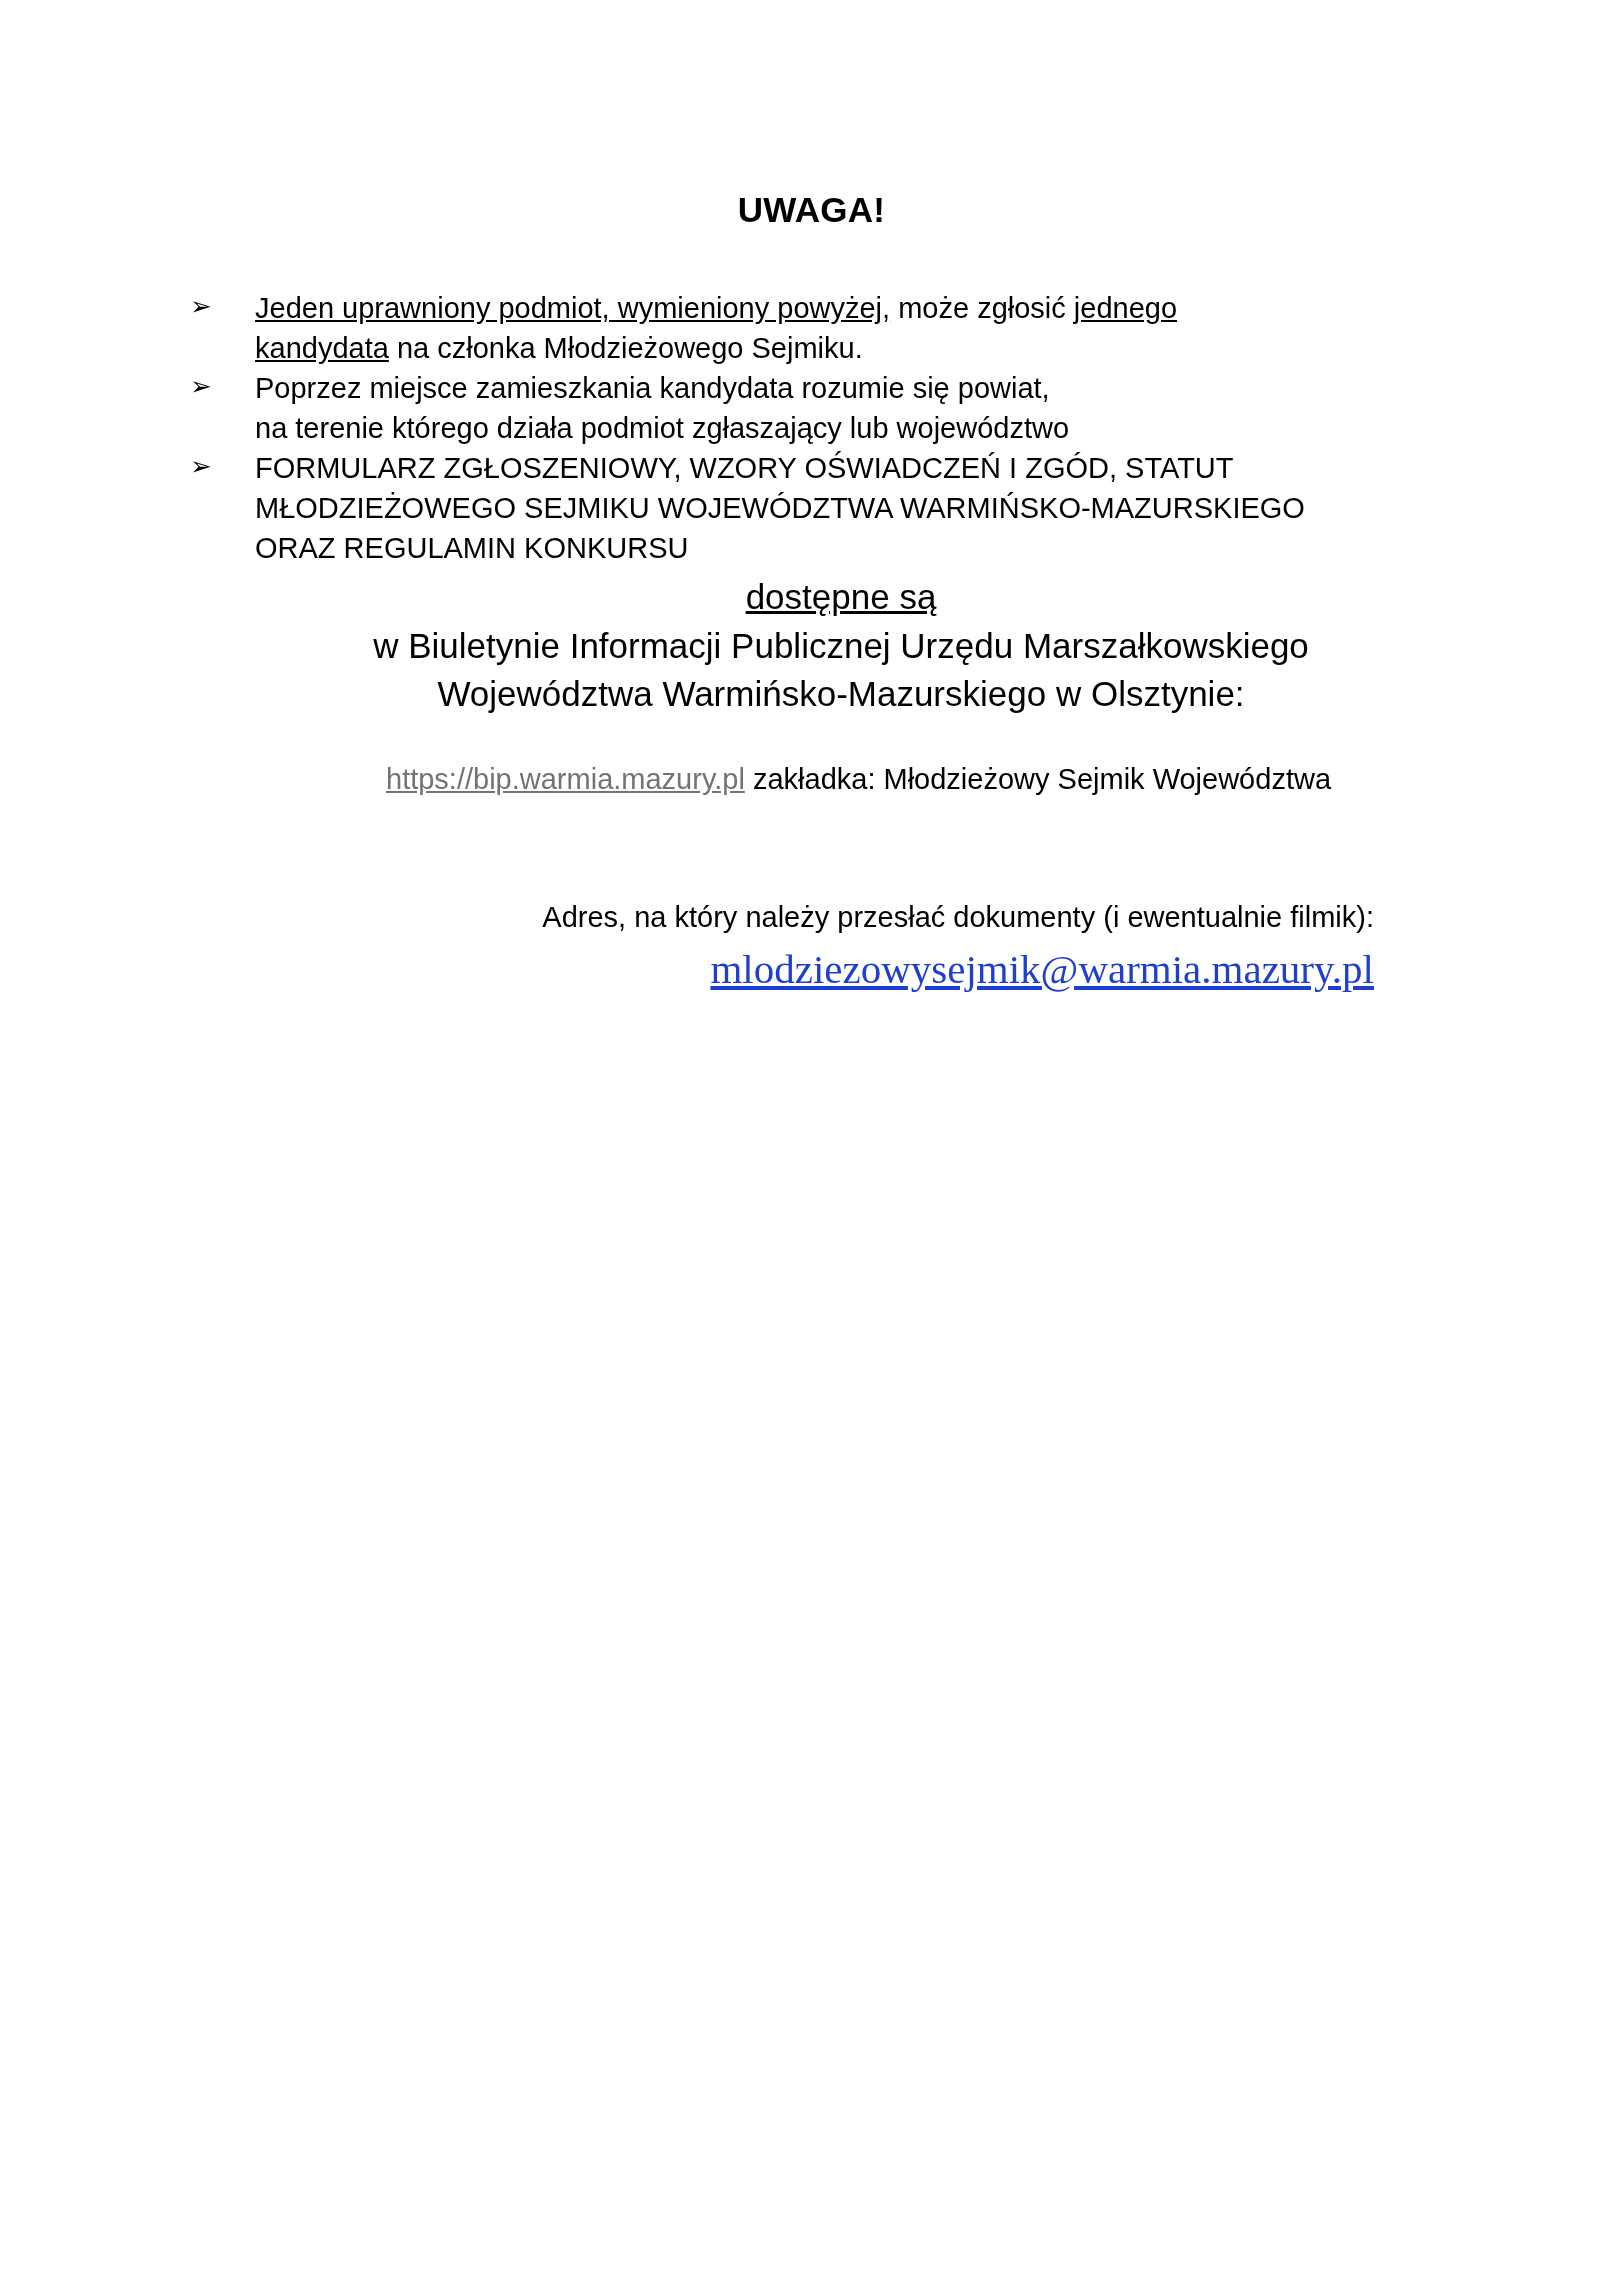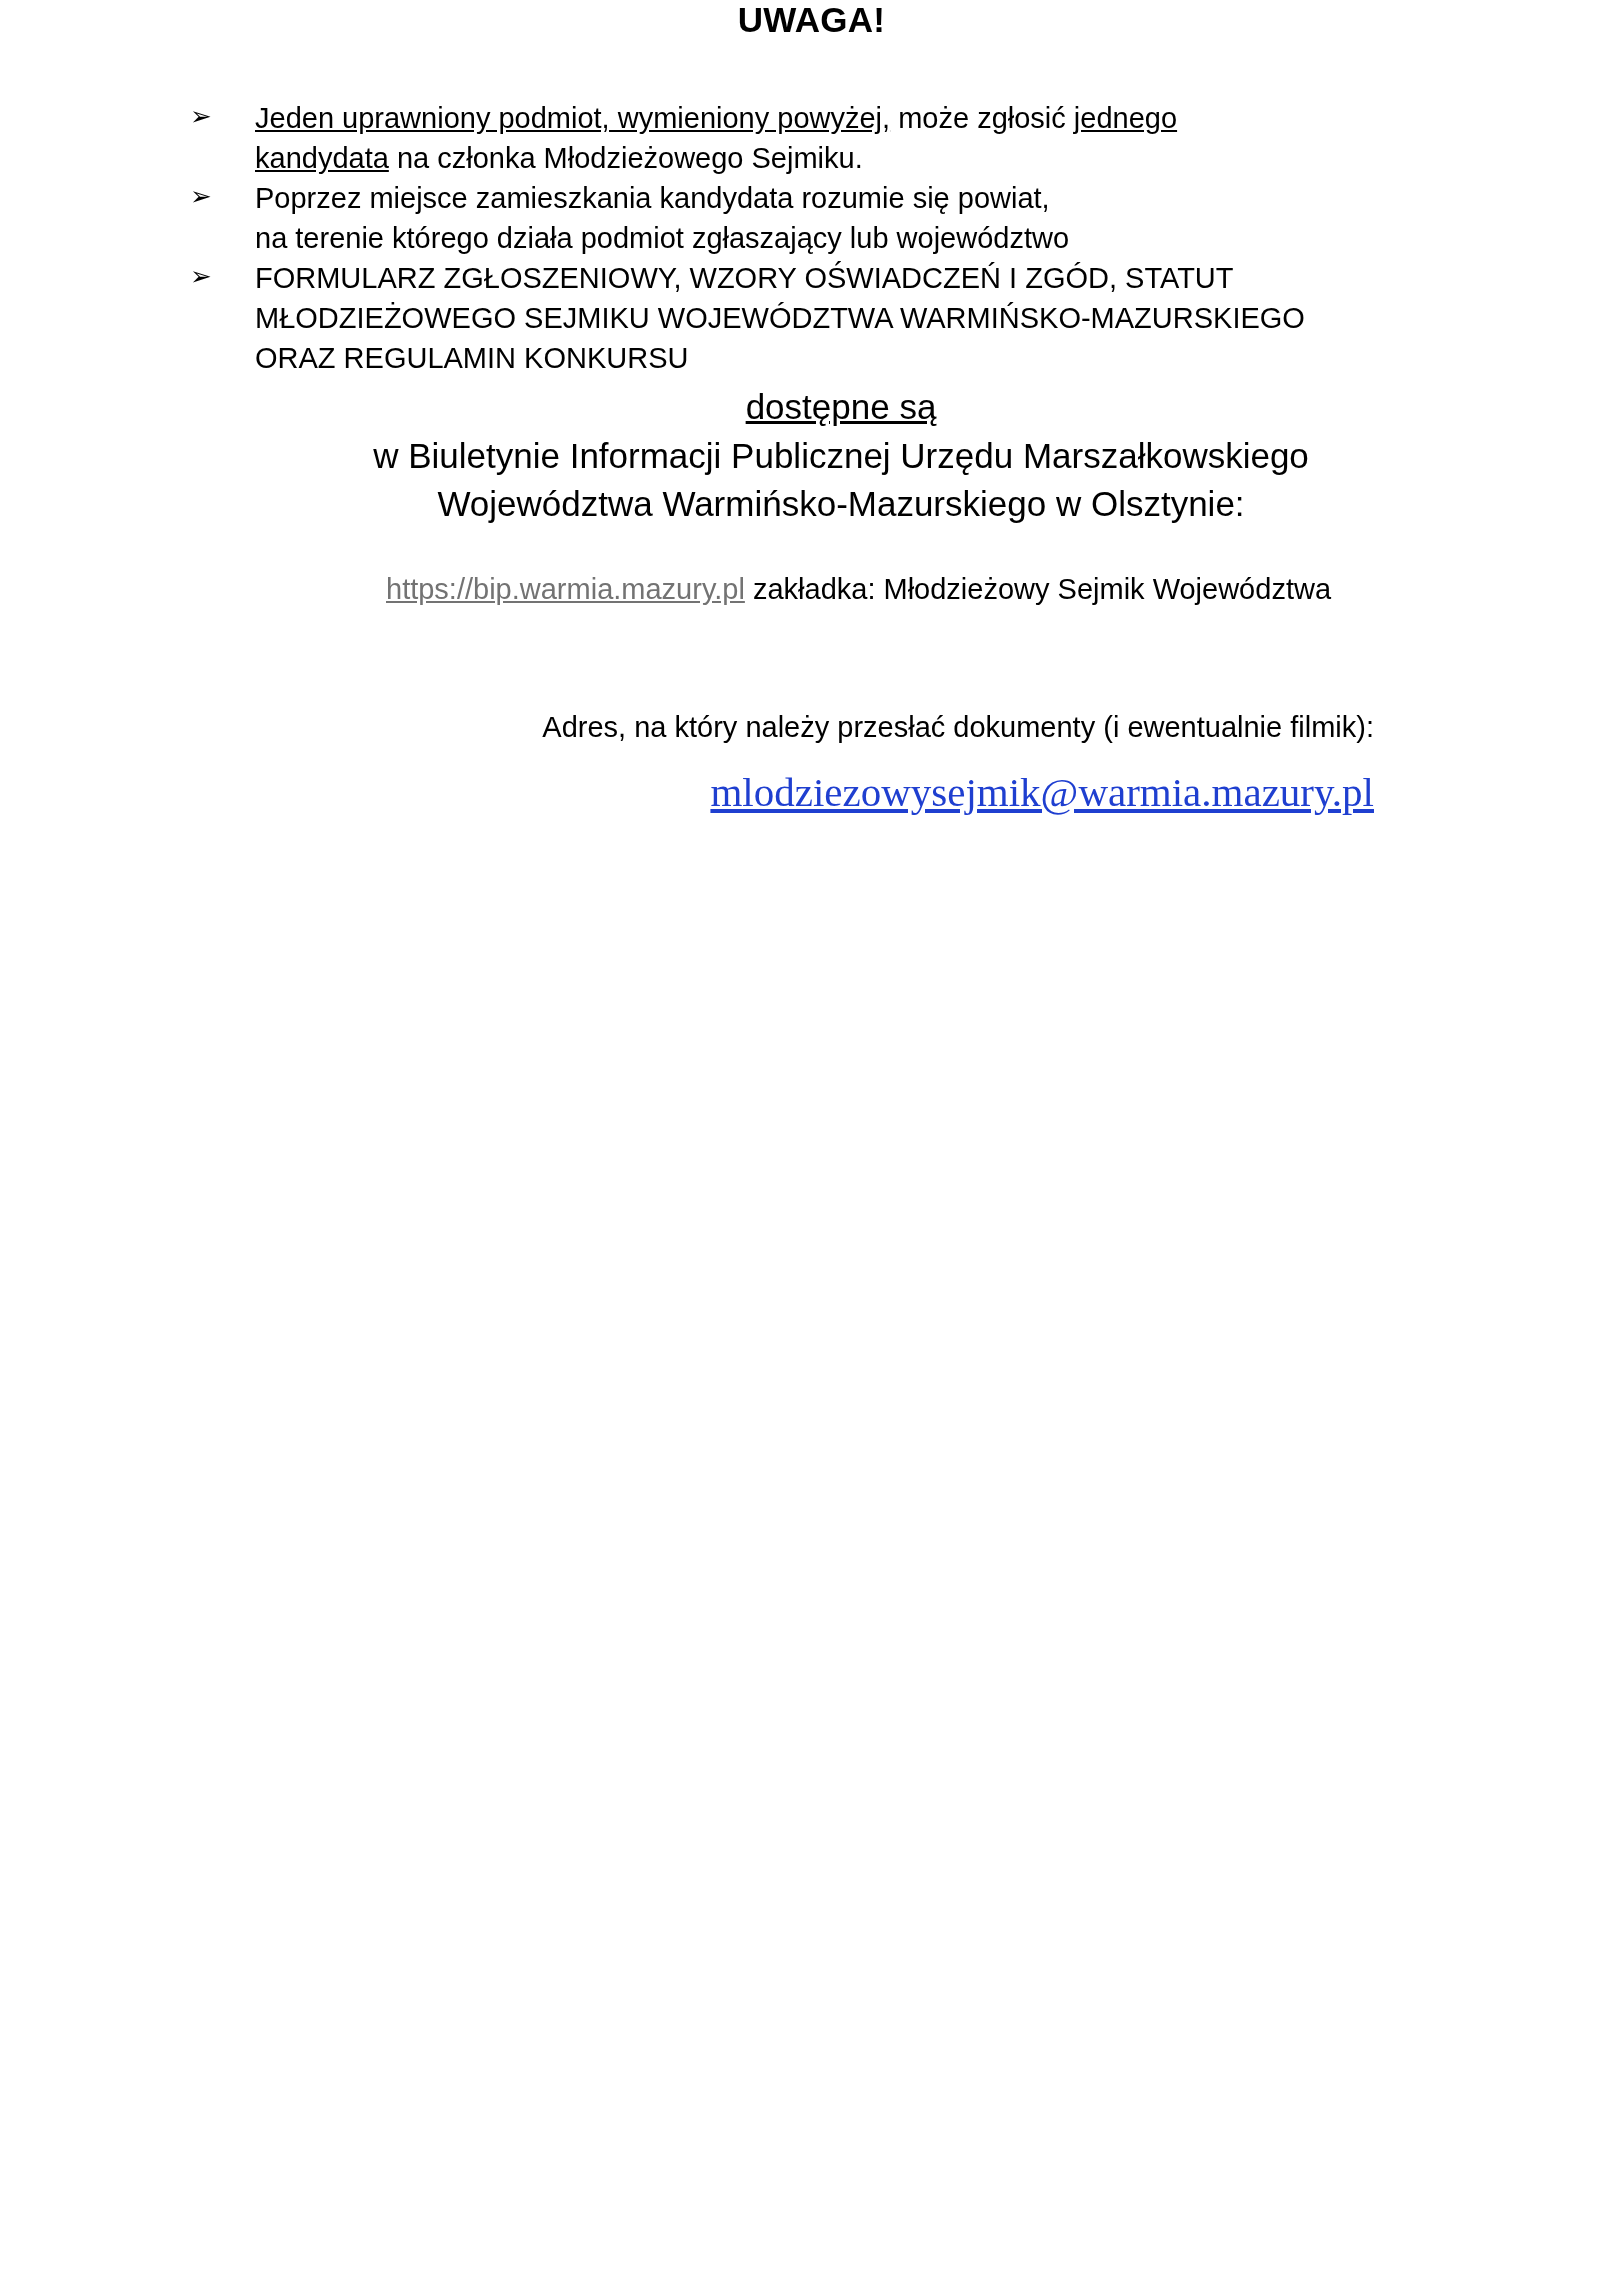--- a/index.html
+++ b/index.html
@@ -17,20 +17,21 @@
   .page {
     position: relative;
     width: 1623px;
     height: 2295px;
     background: #ffffff;
     box-sizing: border-box;
     padding: 0;
   }
   .doc-title {
     margin: 0;
+    padding-top: 190px;
     text-align: center;
     font-size: 35px;
     font-weight: bold;
     letter-spacing: 0.3px;
   }
   .bullet-list {
     margin: 0;
     padding: 0;
     list-style: none;
     position: relative;
@@ -82,21 +83,21 @@
   .address-block {
     margin-top: 98px;
     text-align: right;
     font-size: 29px;
     line-height: 1.38;
     padding-left: 118px;
     padding-right: 118px;
   }
   .email {
     display: block;
-    margin-top: 17px;
+    margin-top: 4px;
     font-size: 41px;
     color: #1f3fd0;
     text-decoration: underline;
     font-family: "Liberation Serif", serif;
   }
 </style>
 </head>
 <body>
 
 <div class="page">

